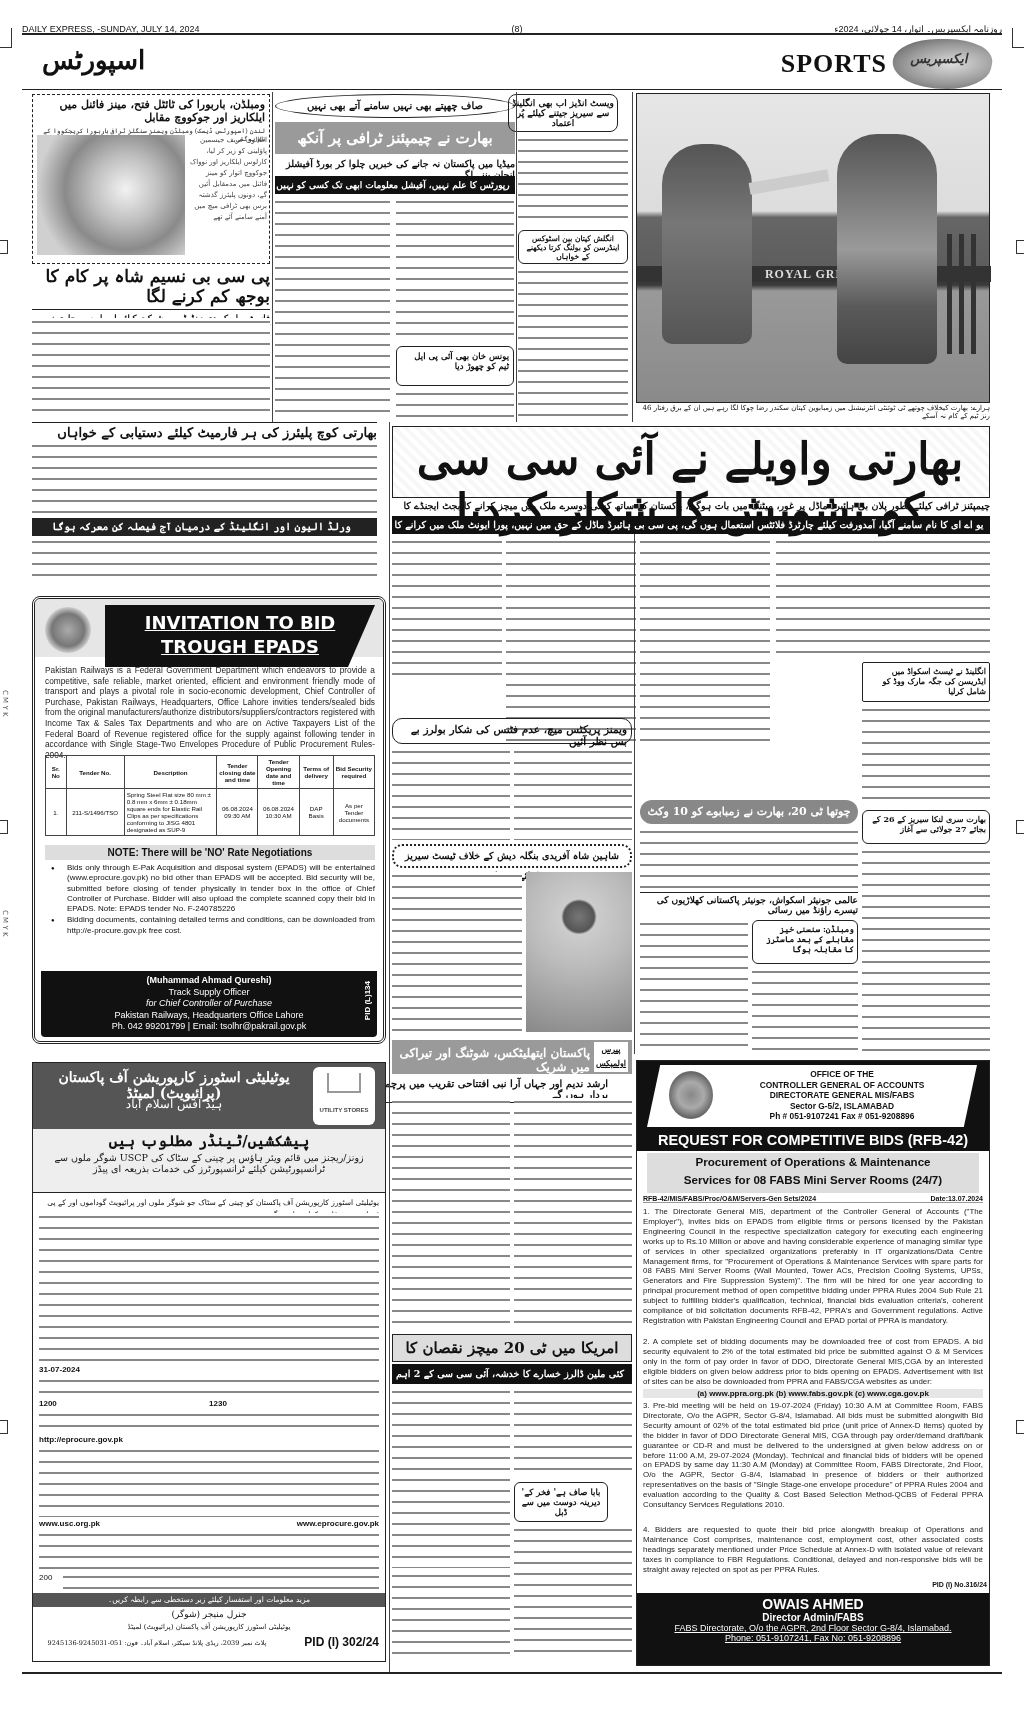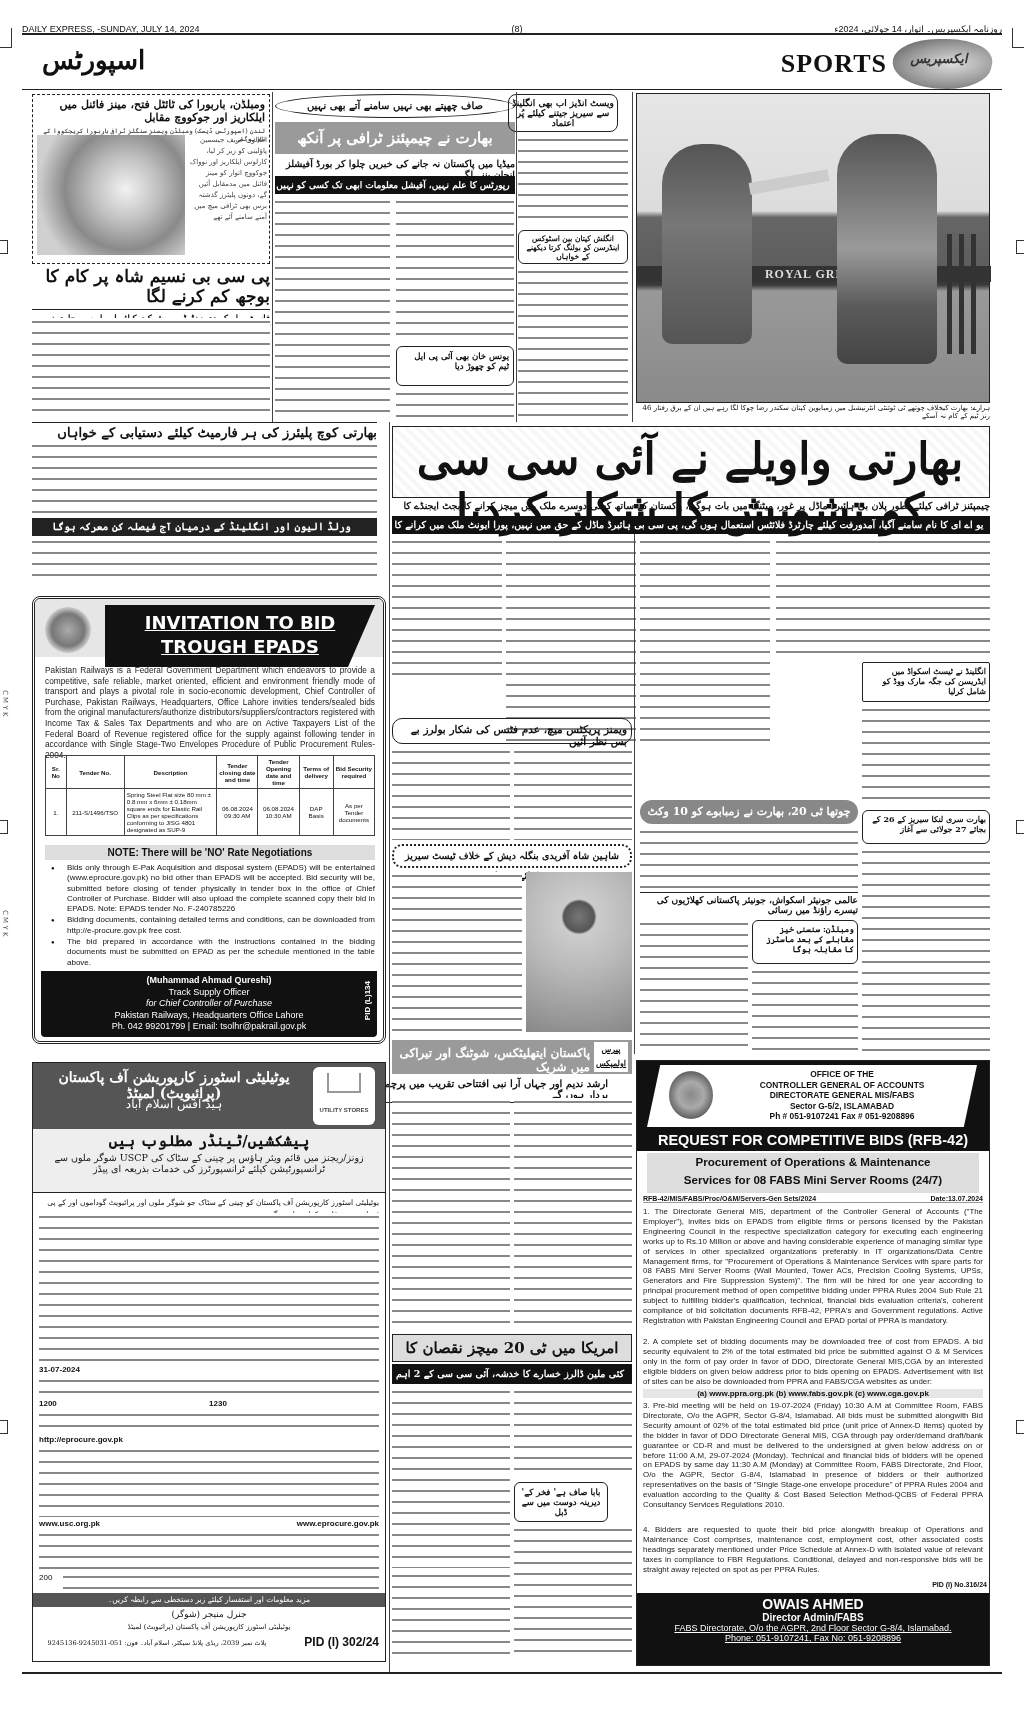--- a/index.html
+++ b/index.html
@@ -183,21 +183,20 @@
           <td>DAP Basis</td>
           <td>As per Tender documents</td>
         </tr>
       </tbody>
     </table>
   </div>
   <div class="abs note-bar" style="left:10px;top:246px;width:330px;">NOTE: There will be 'NO' Rate Negotiations</div>
   <ul class="abs bul" style="left:10px;top:264px;width:330px;">
     <li>Bids only through E-Pak Acquisition and disposal system (EPADS) will be entertained (www.eprocure.gov.pk) no bid other than EPADS will be accepted. Bid security will be, submitted before closing of tender physically in tender box in the office of Chief Controller of Purchase. Bidder will also upload the complete scanned copy their bid in EPADS. Note: EPADS tender No. F-240785226</li>
     <li>Bidding documents, containing detailed terms and conditions, can be downloaded from http://e-procure.gov.pk free cost.</li>
-    <li>The bid prepared in accordance with the instructions contained in the bidding documents must be submitted on EPAD as per the schedule mentioned in the table above.</li>
   </ul>
   <div class="abs sign-bar" style="left:6px;top:372px;width:336px;height:66px;border-radius:0 0 4px 4px;">
     <div style="font-weight:bold;">(Muhammad Ahmad Qureshi)</div>
     <div>Track Supply Officer</div>
     <div style="font-style:italic;">for Chief Controller of Purchase</div>
     <div>Pakistan Railways, Headquarters Office Lahore</div>
     <div>Ph. 042 99201799 | Email: tsolhr@pakrail.gov.pk</div>
     <div class="abs" style="right:4px;top:10px;writing-mode:vertical-rl;transform:rotate(180deg);font-size:8px;font-weight:bold;">PID (L)134</div>
   </div>
 </div>

